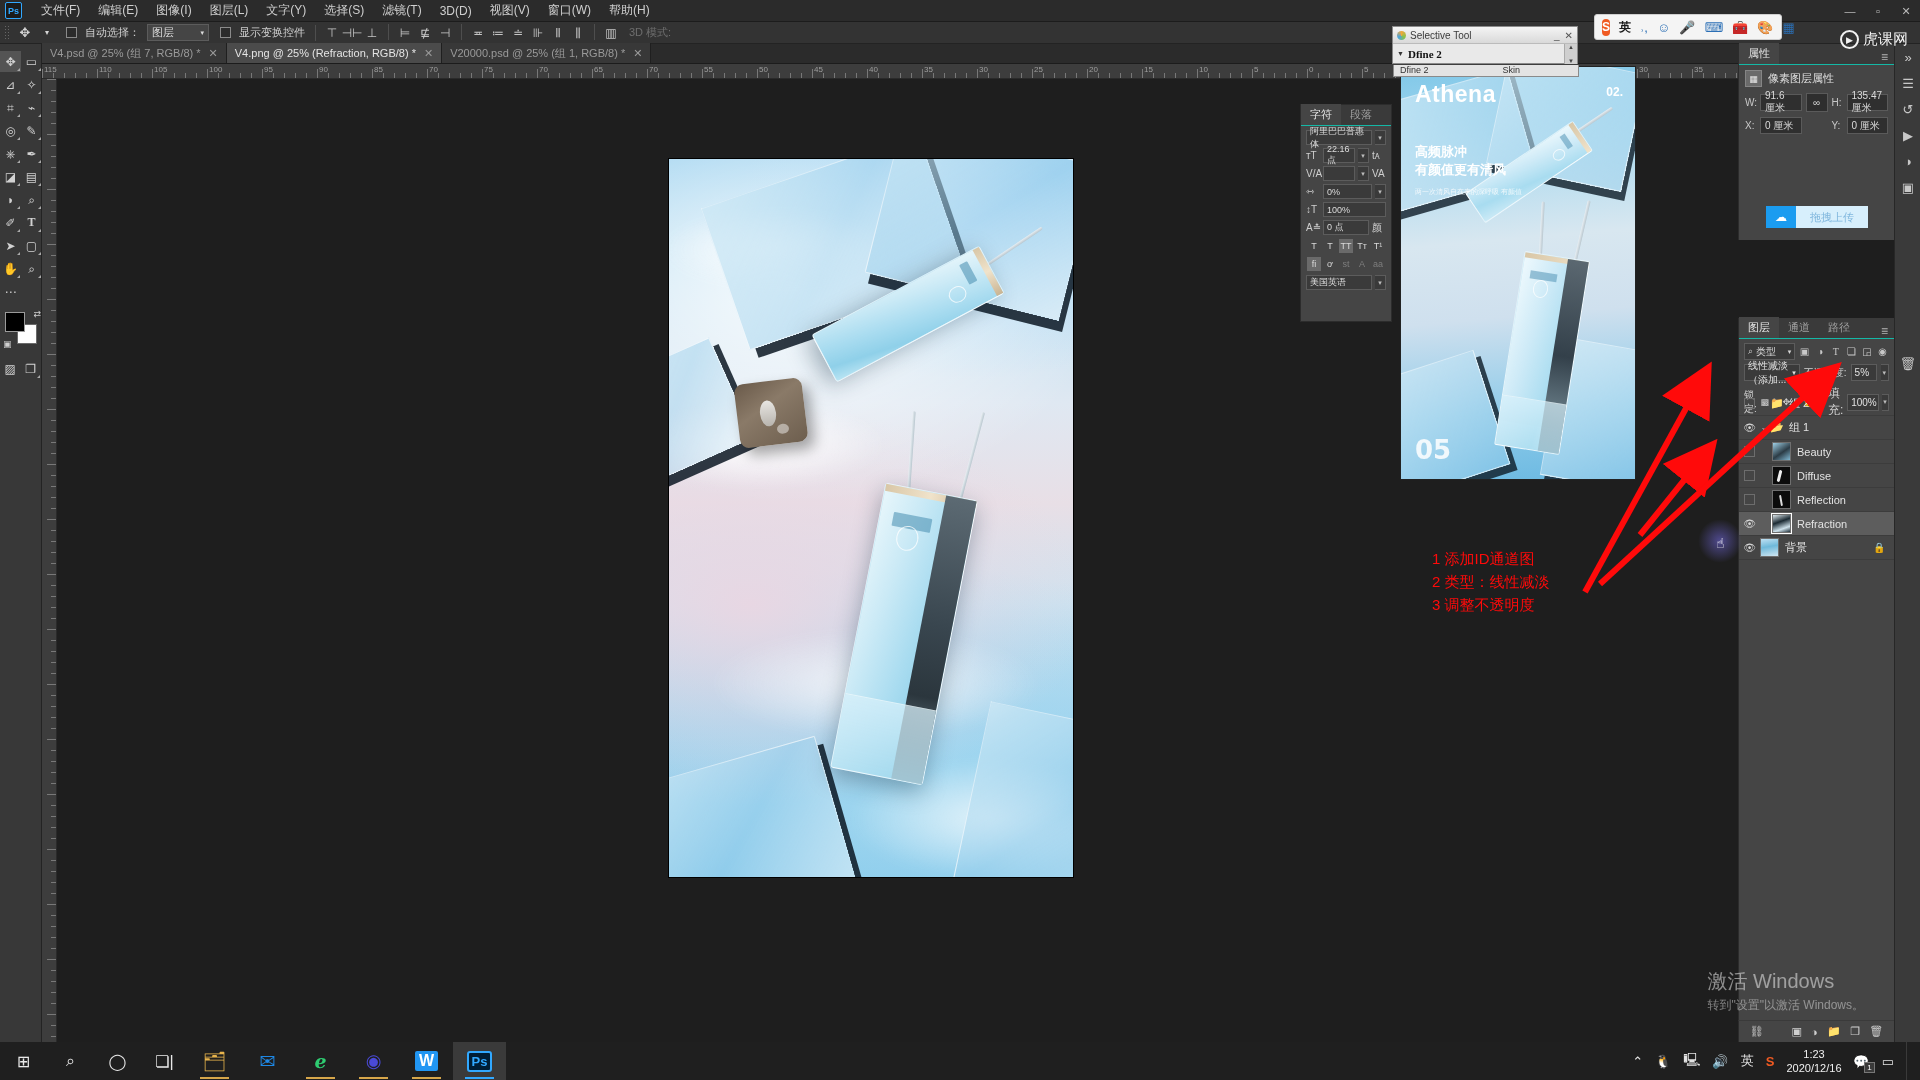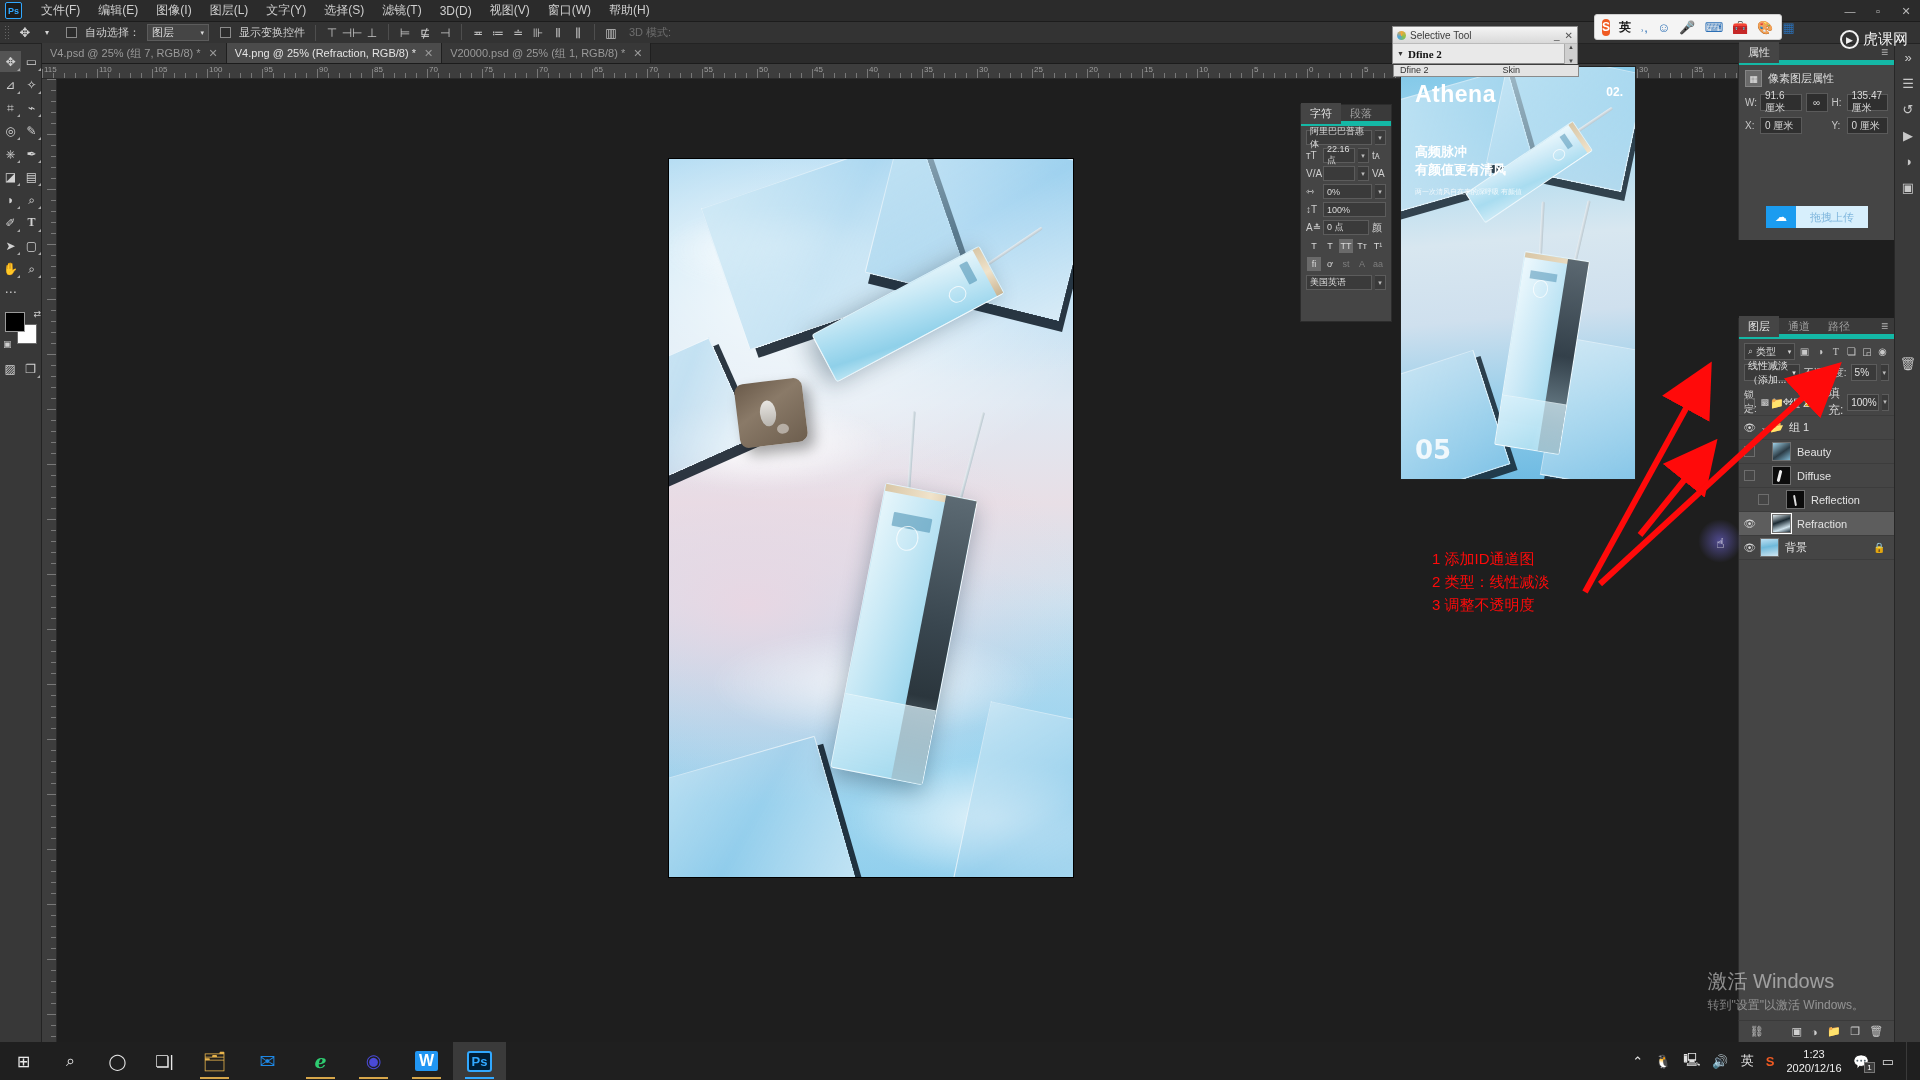--- a/index.html
+++ b/index.html
@@ -188,22 +188,22 @@
     position: absolute; right: 0; top: 44px; width: 26px; bottom: 38px;
     background: #3a3a3a; border-left: 1px solid #272727;
   }
   .dock-ic { width:26px; height:26px; display:flex;align-items:center;justify-content:center;
     color:#c8c8c8; font-size: 13px;}
 
   .props-panel {
     position: absolute; right: 26px; top: 44px; width: 156px; height: 196px;
     background: #454545; border-left: 1px solid #2c2c2c;
   }
-  .panel-tabrow { height: 21px; background: #3a3a3a; display: flex; align-items: center;
-    border-bottom: 5px solid #14b8a6; }
+  .panel-tabrow { height: 21px; background: #3a3a3a; display: flex; align-items: flex-end;
+    border-bottom: 1px solid #14b8a6; }
   .ptab { padding: 0 9px; height: 21px; display:flex;align-items:center;
     font-size: 11px; color: #9e9e9e; }
   .ptab.active { background: #454545; color: #e6e6e6; }
   .ptab-menu { margin-left:auto; padding-right:6px; color:#b5b5b5; font-size:12px;}
   .props-title { display:flex; align-items:center; gap:6px; padding:5px 6px 6px 6px; }
   .props-ic { width:17px;height:17px; background:#6a6a6a; border:1px solid #858585;
     display:flex; align-items:center; justify-content:center; font-size:9px; color:#e8e8e8;}
   .props-title span{ font-size:11px; color:#e0e0e0; }
   .prop-row { display:flex; align-items:center; padding: 0 6px 5px 6px; gap:4px; }
   .prop-lbl { font-size:10px; color:#c8c8c8; width:11px; }
@@ -1013,21 +1013,21 @@
 
       <div class="layer-row" style="padding-left:2px;">
         <div class="eye">
             <div class="eye-box"></div>
           </div>
         <div style="width:14px;"></div>
         <div class="thumb t-diffuse"></div>
         <div class="layer-name">Diffuse</div>
       </div>
 
-      <div class="layer-row" style="padding-left:16px;">
+      <div class="layer-row" style="padding-left:2px;">
         <div class="eye">
             <div class="eye-box"></div>
           </div>
         <div style="width:14px;"></div>
         <div class="thumb t-reflect"></div>
         <div class="layer-name">Reflection</div>
       </div>
 
       <div class="layer-row selected" style="padding-left:2px;">
         <div class="eye">👁</div>

